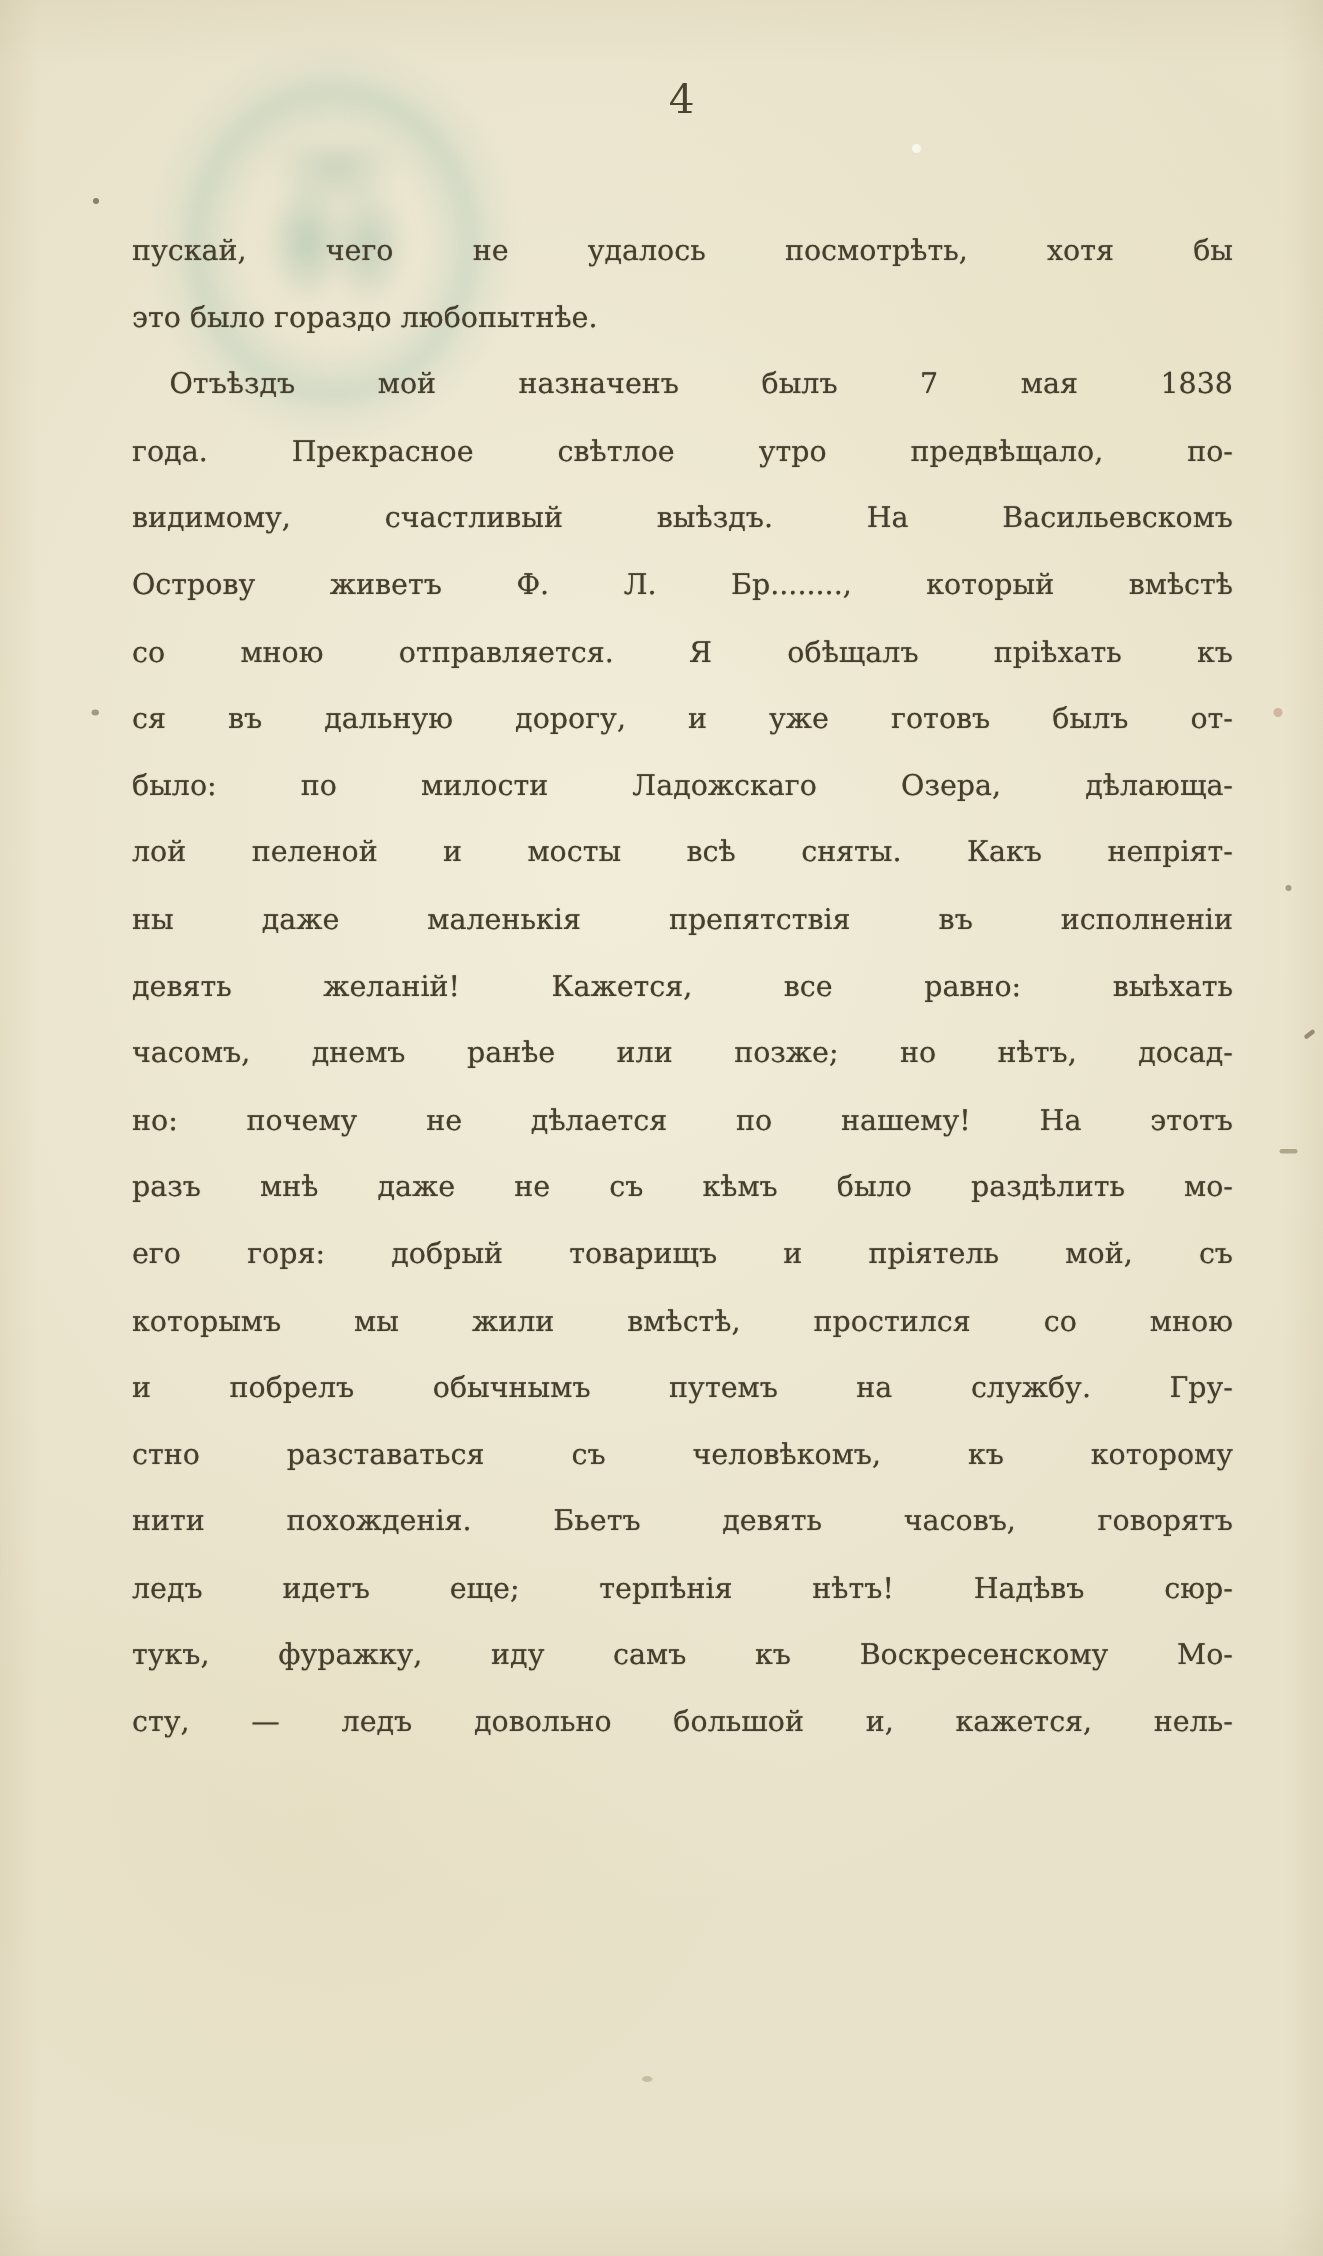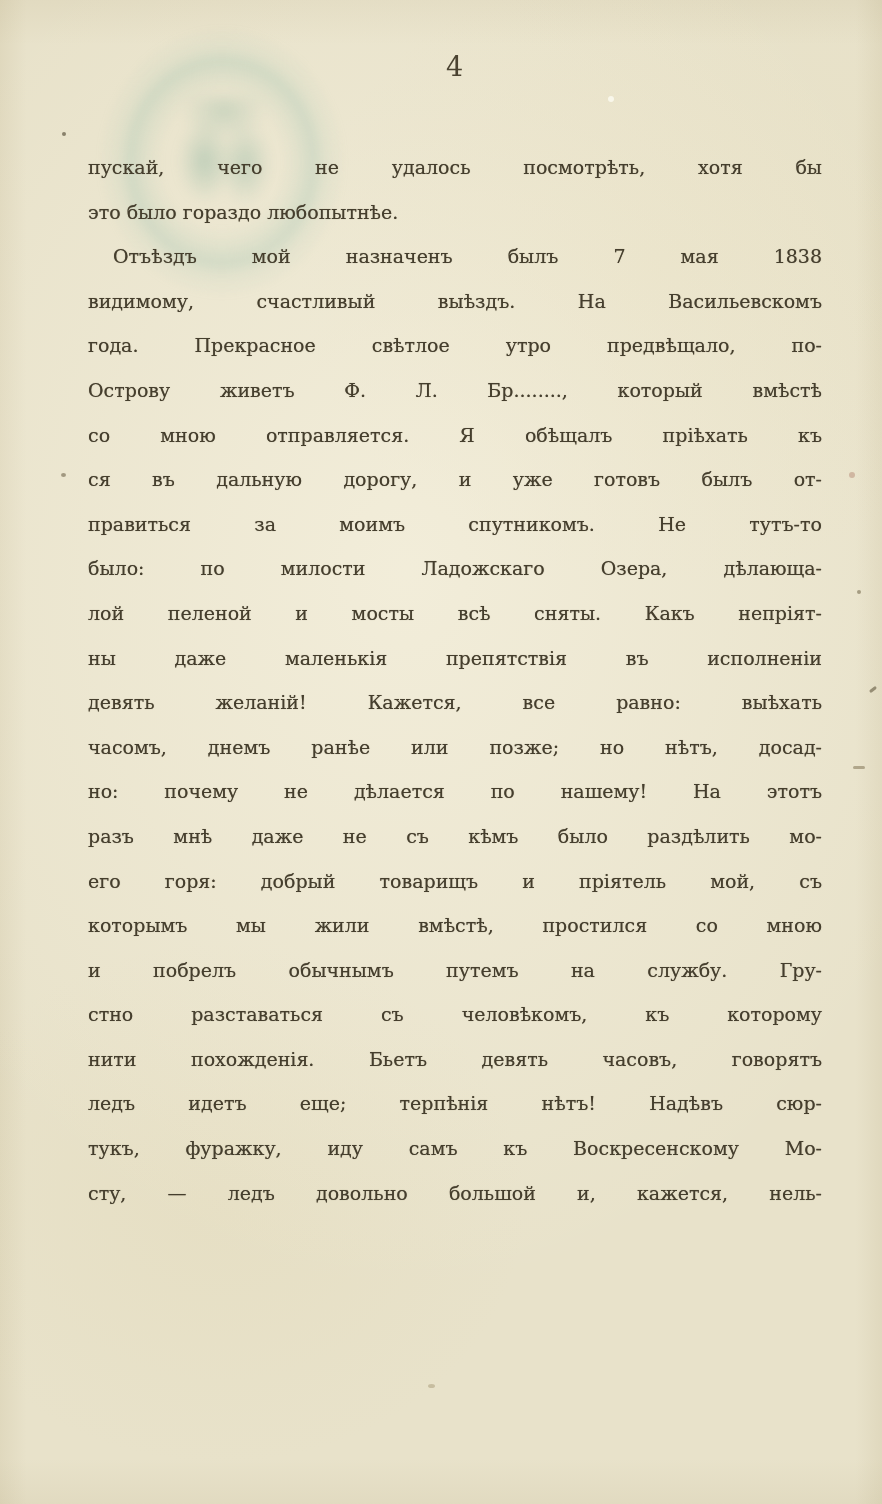--- a/index.html
+++ b/index.html
@@ -107,26 +107,25 @@
 </head>
 <body>
 
 <div class="page">
   <div class="stamp"></div>
   <div class="page-number">4</div>
   <div class="text-block">
       <div class="line">пускай, чего не удалось посмотрѣть, хотя бы</div>
       <div class="line end">это было гораздо любопытнѣе.</div>
       <div class="line indent">Отъѣздъ мой назначенъ былъ 7 мая 1838</div>
+      <div class="line">года. Прекрасное свѣтлое утро предвѣщало, по-</div>
       <div class="line">видимому, счастливый выѣздъ. На Васильевскомъ</div>
-      <div class="line">года. Прекрасное свѣтлое утро предвѣщало, по-</div>
       <div class="line">Острову живетъ Ф. Л. Бр........, который вмѣстѣ</div>
       <div class="line">со мною отправляется. Я обѣщалъ пріѣхать къ</div>
       <div class="line">ся въ дальную дорогу, и уже готовъ былъ от-</div>
-      <div class="line">правиться за моимъ спутникомъ. Не тутъ-то</div>
       <div class="line">было: по милости Ладожскаго Озера, дѣлающа-</div>
       <div class="line">лой пеленой и мосты всѣ сняты. Какъ непріят-</div>
       <div class="line">ны даже маленькія препятствія въ исполненіи</div>
       <div class="line">девять желаній! Кажется, все равно: выѣхать</div>
       <div class="line">часомъ, днемъ ранѣе или позже; но нѣтъ, досад-</div>
       <div class="line">но: почему не дѣлается по нашему! На этотъ</div>
       <div class="line">разъ мнѣ даже не съ кѣмъ было раздѣлить мо-</div>
       <div class="line">его горя: добрый товарищъ и пріятель мой, съ</div>
       <div class="line">которымъ мы жили вмѣстѣ, простился со мною</div>
       <div class="line">и побрелъ обычнымъ путемъ на службу. Гру-</div>

